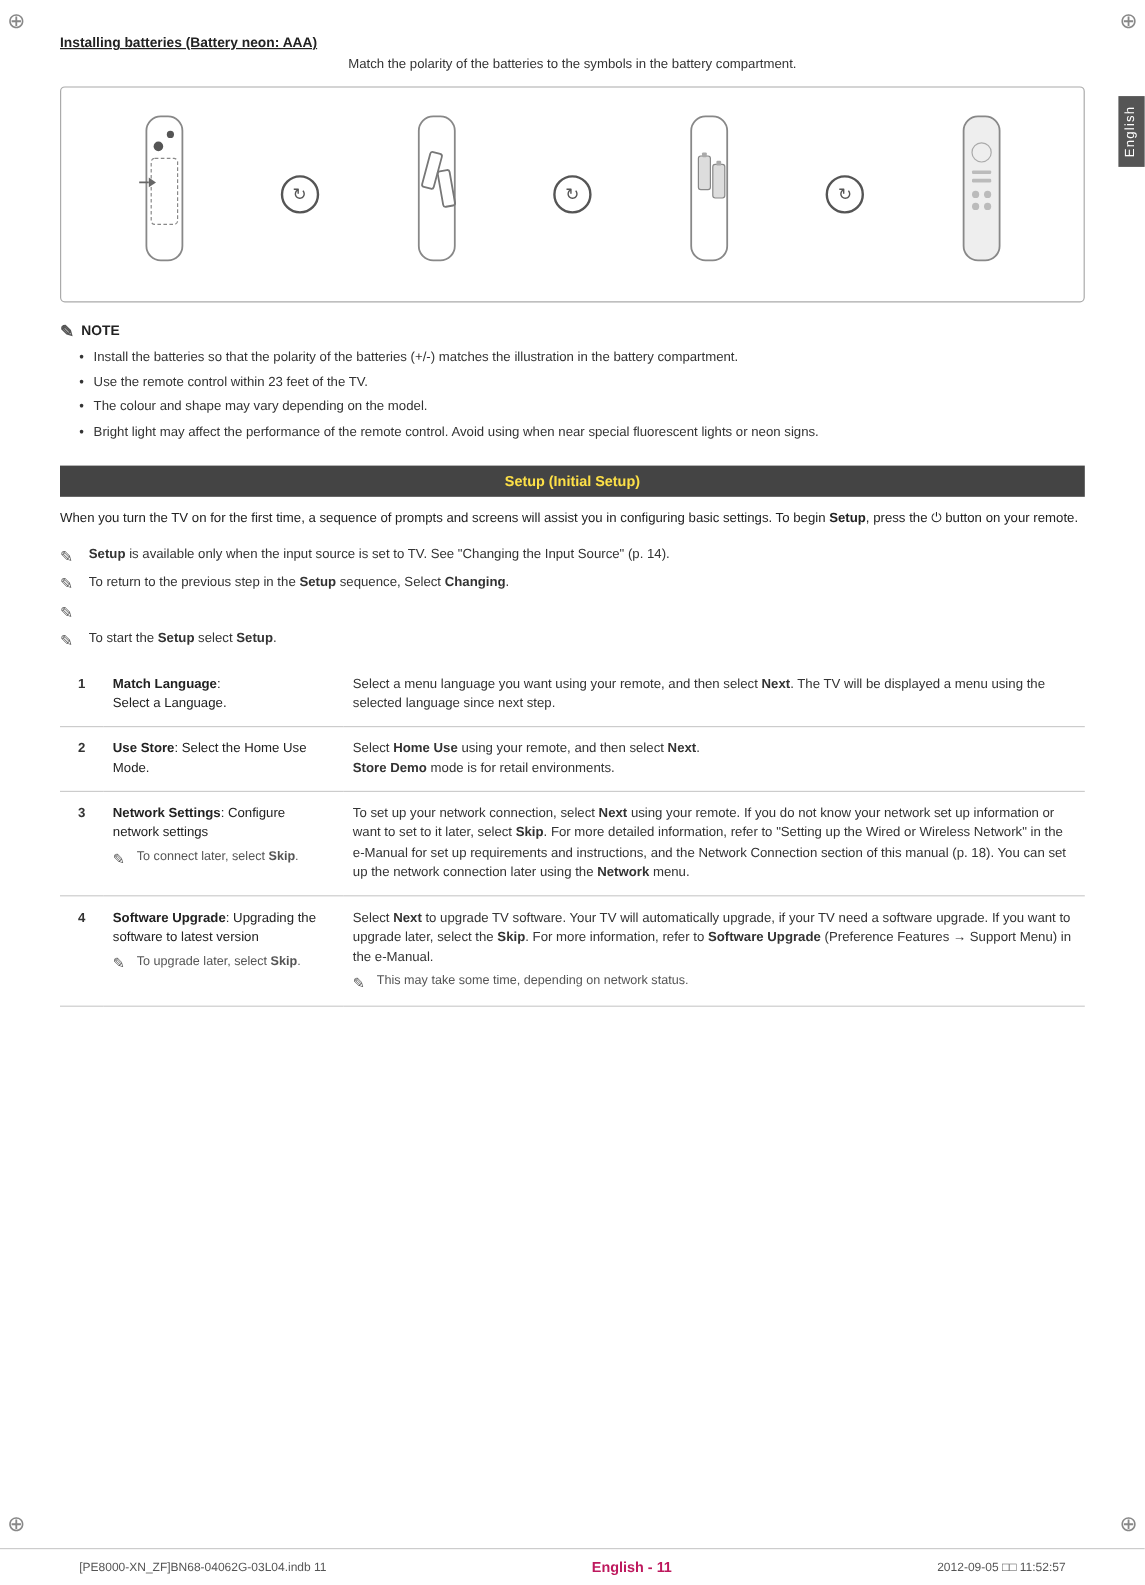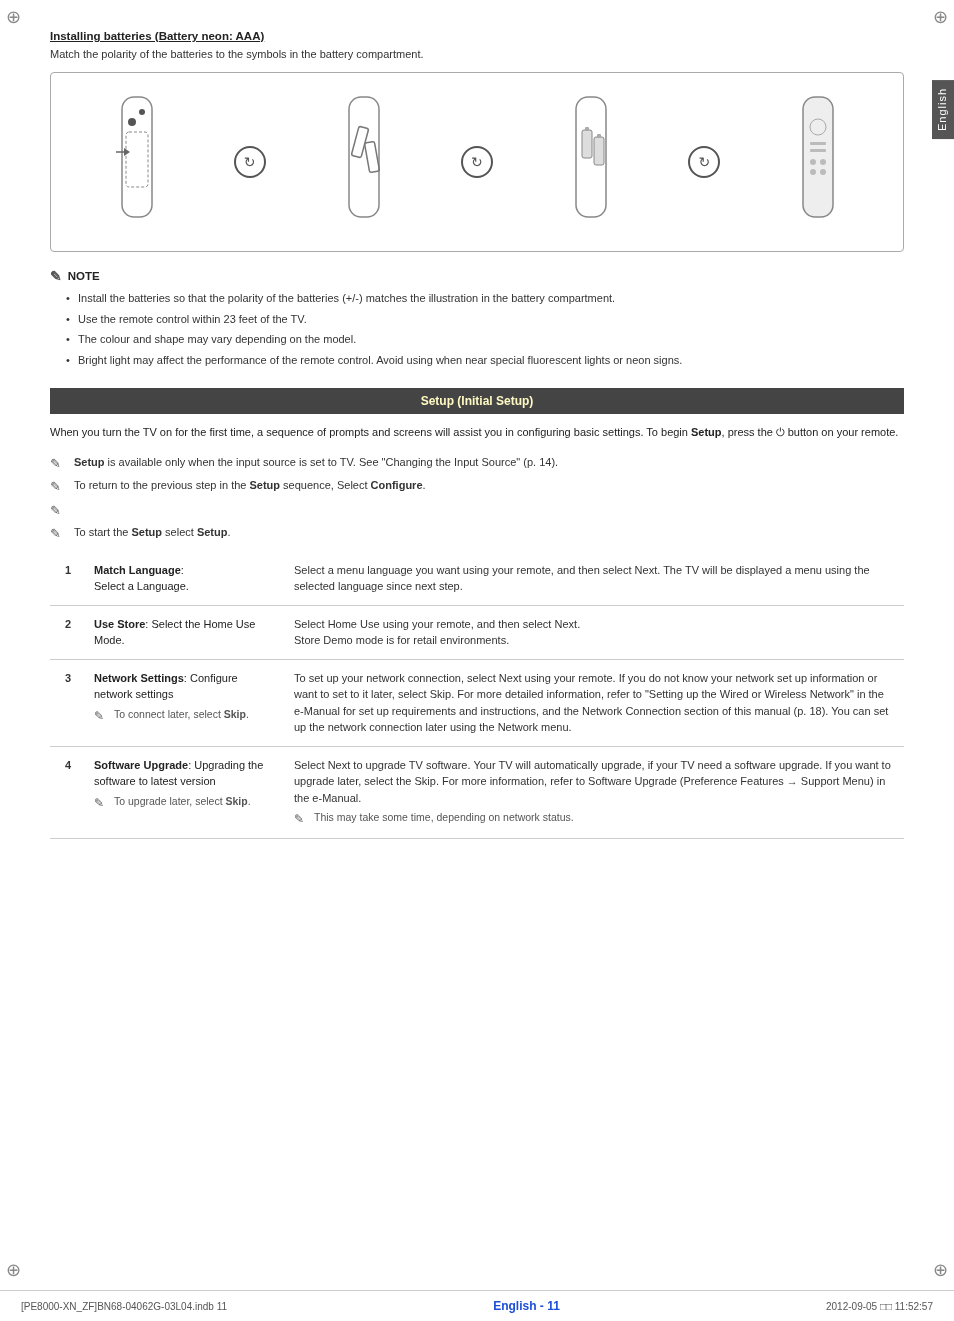--- a/index.html
+++ b/index.html
@@ -48,20 +48,21 @@
       font-size: 11.5px;
       font-weight: bold;
       text-decoration: underline;
       margin-bottom: 6px;
     }
 
     .battery-subtitle {
       font-size: 11px;
       margin-bottom: 12px;
       color: #333;
+      text-align: center;
     }
 
     
     .battery-diagram {
       border: 1px solid #aaa;
       border-radius: 4px;
       padding: 20px;
       margin-bottom: 16px;
       background: #fff;
       display: flex;
@@ -117,21 +118,21 @@
 
     .note-list li::before {
       content: "•";
       position: absolute;
       left: 0;
     }
 
     
     .setup-header {
       background: #444;
-      color: #fef9c3;
+      color: #fde047;
       text-align: center;
       padding: 6px 0;
       font-size: 12px;
       font-weight: bold;
       margin-bottom: 10px;
       margin-top: 20px;
     }
 
     .setup-intro {
       font-size: 11px;
@@ -195,53 +196,53 @@
 
     .step-label-cell b {
       font-weight: bold;
     }
 
     .step-desc-cell {
       color: #333;
     }
 
     .step-desc-cell b {
-      font-weight: normal;
+      font-weight: bold;
     }
 
     .step-subnote {
       display: flex;
       align-items: flex-start;
       gap: 4px;
       margin-top: 4px;
       font-size: 10.5px;
       color: #555;
     }
 
     .step-subnote .note-sym {
       font-size: 12px;
       min-width: 16px;
     }
 
     
     .page-footer {
       border-top: 1px solid #ccc;
-      padding: 8px 21px;
+      padding: 8px 66px;
       display: flex;
       justify-content: space-between;
       align-items: center;
       font-size: 10px;
       color: #555;
       background: #fff;
     }
 
     .footer-center {
       font-size: 12px;
       font-weight: bold;
-      color: #1d4ed8;
+      color: #be185d;
     }
 
     
     .crosshair {
       position: absolute;
       font-size: 18px;
       color: #888;
     }
 
     .crosshair-tl { top: 6px; left: 6px; }
@@ -362,21 +363,21 @@
       <div class="setup-intro">
         When you turn the TV on for the first time, a sequence of prompts and screens will assist you in configuring basic settings. To begin <b>Setup</b>, press the ⏻ button on your remote.
       </div>
 
       <div class="setup-note">
         <span class="note-sym">✎</span>
         <span><b>Setup</b> is available only when the input source is set to TV. See "Changing the Input Source" (p. 14).</span>
       </div>
       <div class="setup-note">
         <span class="note-sym">✎</span>
-        <span>To return to the previous step in the <b>Setup</b> sequence, Select <b>Configure</b>.</span>
+        <span>To return to the previous step in the <b>Setup</b> sequence, Select <b>Changing</b>.</span>
       </div>
       <div class="setup-note">
         <span class="note-sym">✎</span>
       </div>
       <div class="setup-note">
         <span class="note-sym">✎</span>
         <span>To start the <b>Setup</b> select <b>Setup</b>.</span>
       </div>
 
       <table class="steps-table">

